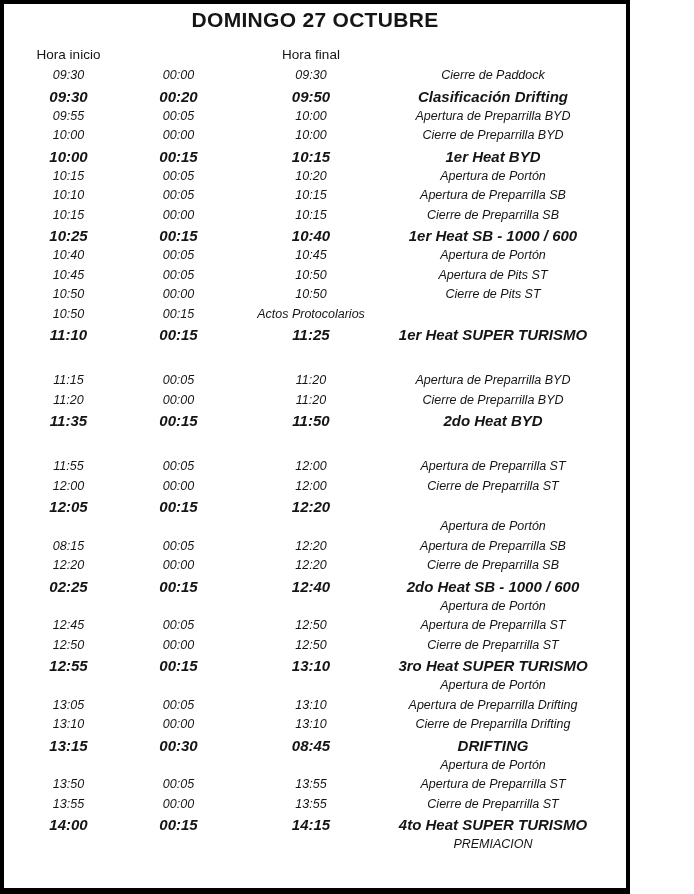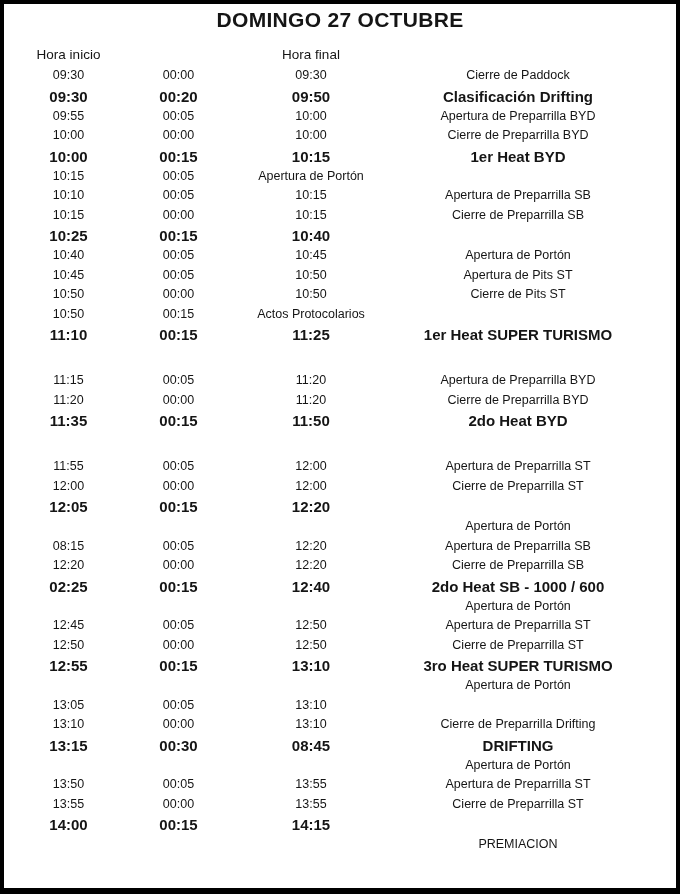--- a/index.html
+++ b/index.html
@@ -2,21 +2,21 @@
 <html><head>
 <meta charset="utf-8">
 <style>
   html, body {
     margin: 0;
     padding: 0;
     background: #ffffff;
   }
   .page {
     position: relative;
-    width: 680px;
+    width: 630px;
     height: 894px;
     box-sizing: border-box;
     background: #ffffff;
     border: 4px solid #000000;
     border-bottom-width: 6px;
     font-family: "Liberation Sans", sans-serif;
     color: #151515;
     overflow: hidden;
   }
   .title {
@@ -42,20 +42,21 @@
   .col-headers .h {
     text-align: center;
   }
   .rows {
     width: 100%;
   }
   .row {
     font-size: 12.5px;
     line-height: 19.5px;
     height: 19.5px;
+    font-style: italic;
   }
   .row > div {
     text-align: center;
     white-space: nowrap;
     overflow: hidden;
   }
   .row.bold {
     font-weight: 700;
     font-size: 15px;
     line-height: 21px;
@@ -105,38 +106,40 @@
   </div>
       <div class="grid-row row bold">
     <div>10:00</div>
     <div>00:15</div>
     <div>10:15</div>
     <div>1er Heat BYD</div>
   </div>
       <div class="grid-row row">
     <div>10:15</div>
     <div>00:05</div>
+    <div>10:20</div>
     <div>Apertura de Portón</div>
   </div>
       <div class="grid-row row">
     <div>10:10</div>
     <div>00:05</div>
     <div>10:15</div>
     <div>Apertura de Preparrilla SB</div>
   </div>
       <div class="grid-row row">
     <div>10:15</div>
     <div>00:00</div>
     <div>10:15</div>
     <div>Cierre de Preparrilla SB</div>
   </div>
       <div class="grid-row row bold">
     <div>10:25</div>
     <div>00:15</div>
     <div>10:40</div>
+    <div>1er Heat SB - 1000 / 600</div>
   </div>
       <div class="grid-row row">
     <div>10:40</div>
     <div>00:05</div>
     <div>10:45</div>
     <div>Apertura de Portón</div>
   </div>
       <div class="grid-row row">
     <div>10:45</div>
     <div>00:05</div>
@@ -248,20 +251,21 @@
       <div class="grid-row row">
     <div></div>
     <div></div>
     <div></div>
     <div>Apertura de Portón</div>
   </div>
       <div class="grid-row row">
     <div>13:05</div>
     <div>00:05</div>
     <div>13:10</div>
+    <div>Apertura de Preparrilla Drifting</div>
   </div>
       <div class="grid-row row">
     <div>13:10</div>
     <div>00:00</div>
     <div>13:10</div>
     <div>Cierre de Preparrilla Drifting</div>
   </div>
       <div class="grid-row row bold">
     <div>13:15</div>
     <div>00:30</div>
@@ -283,20 +287,21 @@
       <div class="grid-row row">
     <div>13:55</div>
     <div>00:00</div>
     <div>13:55</div>
     <div>Cierre de Preparrilla ST</div>
   </div>
       <div class="grid-row row bold">
     <div>14:00</div>
     <div>00:15</div>
     <div>14:15</div>
+    <div>4to Heat SUPER TURISMO</div>
   </div>
       <div class="grid-row row">
     <div></div>
     <div></div>
     <div></div>
     <div>PREMIACION</div>
   </div>
     </div>
 </div>
 

